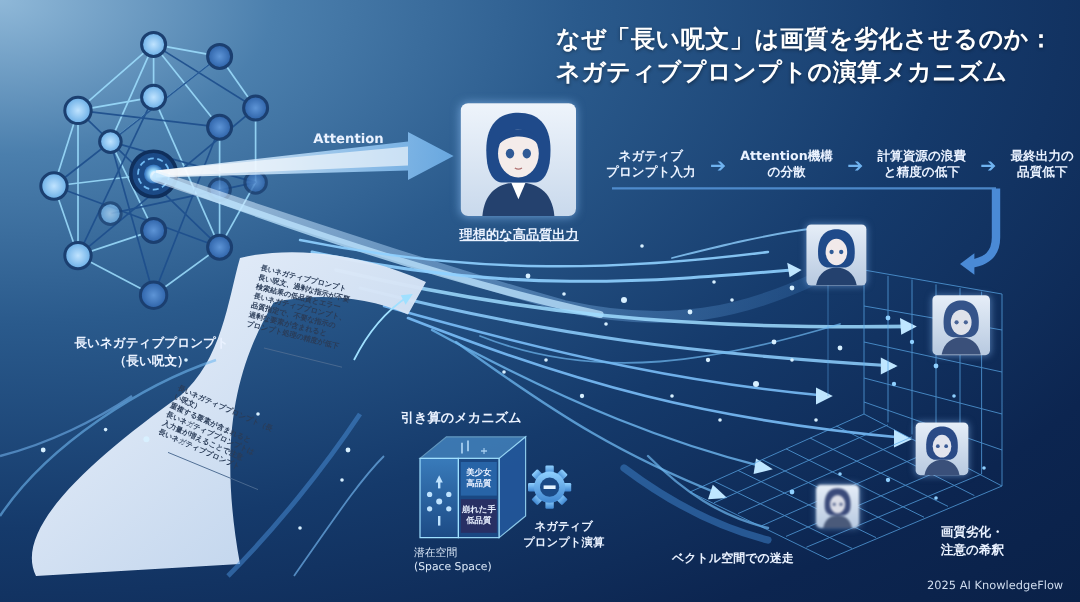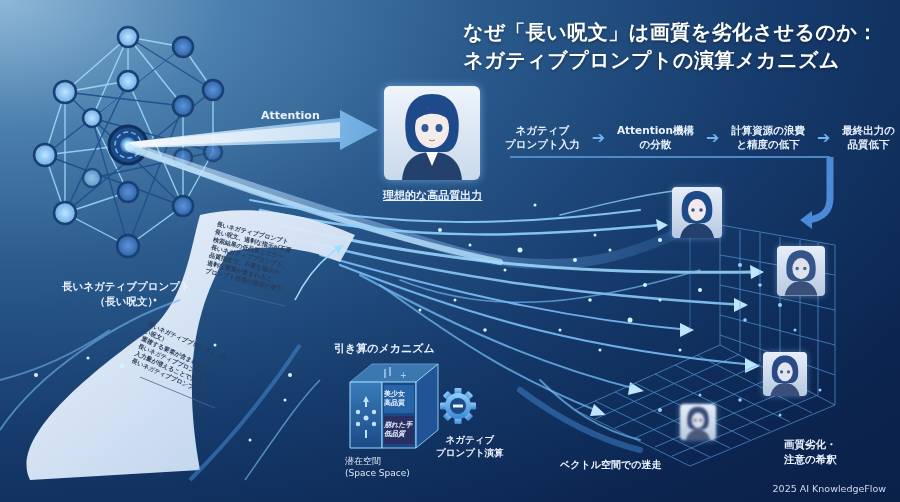--- a/index.html
+++ b/index.html
@@ -53,21 +53,21 @@
   .mech-title {
     position: absolute; left: 334px; top: 341px; font-size: 11px; font-weight: bold; color: #eaf2ff;
   }
   .latent-label {
     position: absolute; left: 345px; top: 455px; text-align: left; font-size: 9px; line-height: 12px; color: #dbe8f8;
   }
   .neg-op-label {
     position: absolute; left: 436px; top: 433px; text-align: center; font-size: 9.5px; line-height: 13px; font-weight: bold; color: #eaf2ff;
   }
   .cube-text {
-    position: absolute; font-size: 7px; line-height: 9px; text-align: left; color: #e8f0ff; font-weight: bold;
+    position: absolute; font-size: 7px; line-height: 9px; text-align: center; color: #e8f0ff; font-weight: bold;
   }
   .vector-label {
     position: absolute; left: 560px; top: 458px; font-size: 10px; font-weight: bold; color: #eaf2ff;
   }
   .degrade-label {
     position: absolute; left: 784px; top: 437px; font-size: 10.5px; font-weight: bold; line-height: 15px; color: #eaf2ff;
   }
   .footer {
     position: absolute; right: 14px; bottom: 8px; font-size: 9.5px; color: #cfdcee;
   }
@@ -406,21 +406,21 @@
 長いネガティブプロンプト</div>
 
   <div class="long-prompt-label">
     <span>長いネガティブプロンプト</span><br>
     <span>（長い呪文）</span>
   </div>
 
   <div class="mech-title">引き算のメカニズム</div>
   <div class="cube-text" style="left:384px; top:390px; width:30px; white-space:pre-line;">美少女
 高品質</div>
-  <div class="cube-text" style="left:384px; top:421px; width:30px; white-space:pre-line;font-style:italic;">崩れた手
+  <div class="cube-text" style="left:384px; top:421px; width:30px; white-space:pre-line;">崩れた手
 低品質</div>
   <div class="latent-label">
     <span>潜在空間</span><br>
     <span>(Space Space)</span>
   </div>
   <div class="neg-op-label">
     <span>ネガティブ</span><br>
     <span>プロンプト演算</span>
   </div>
 

